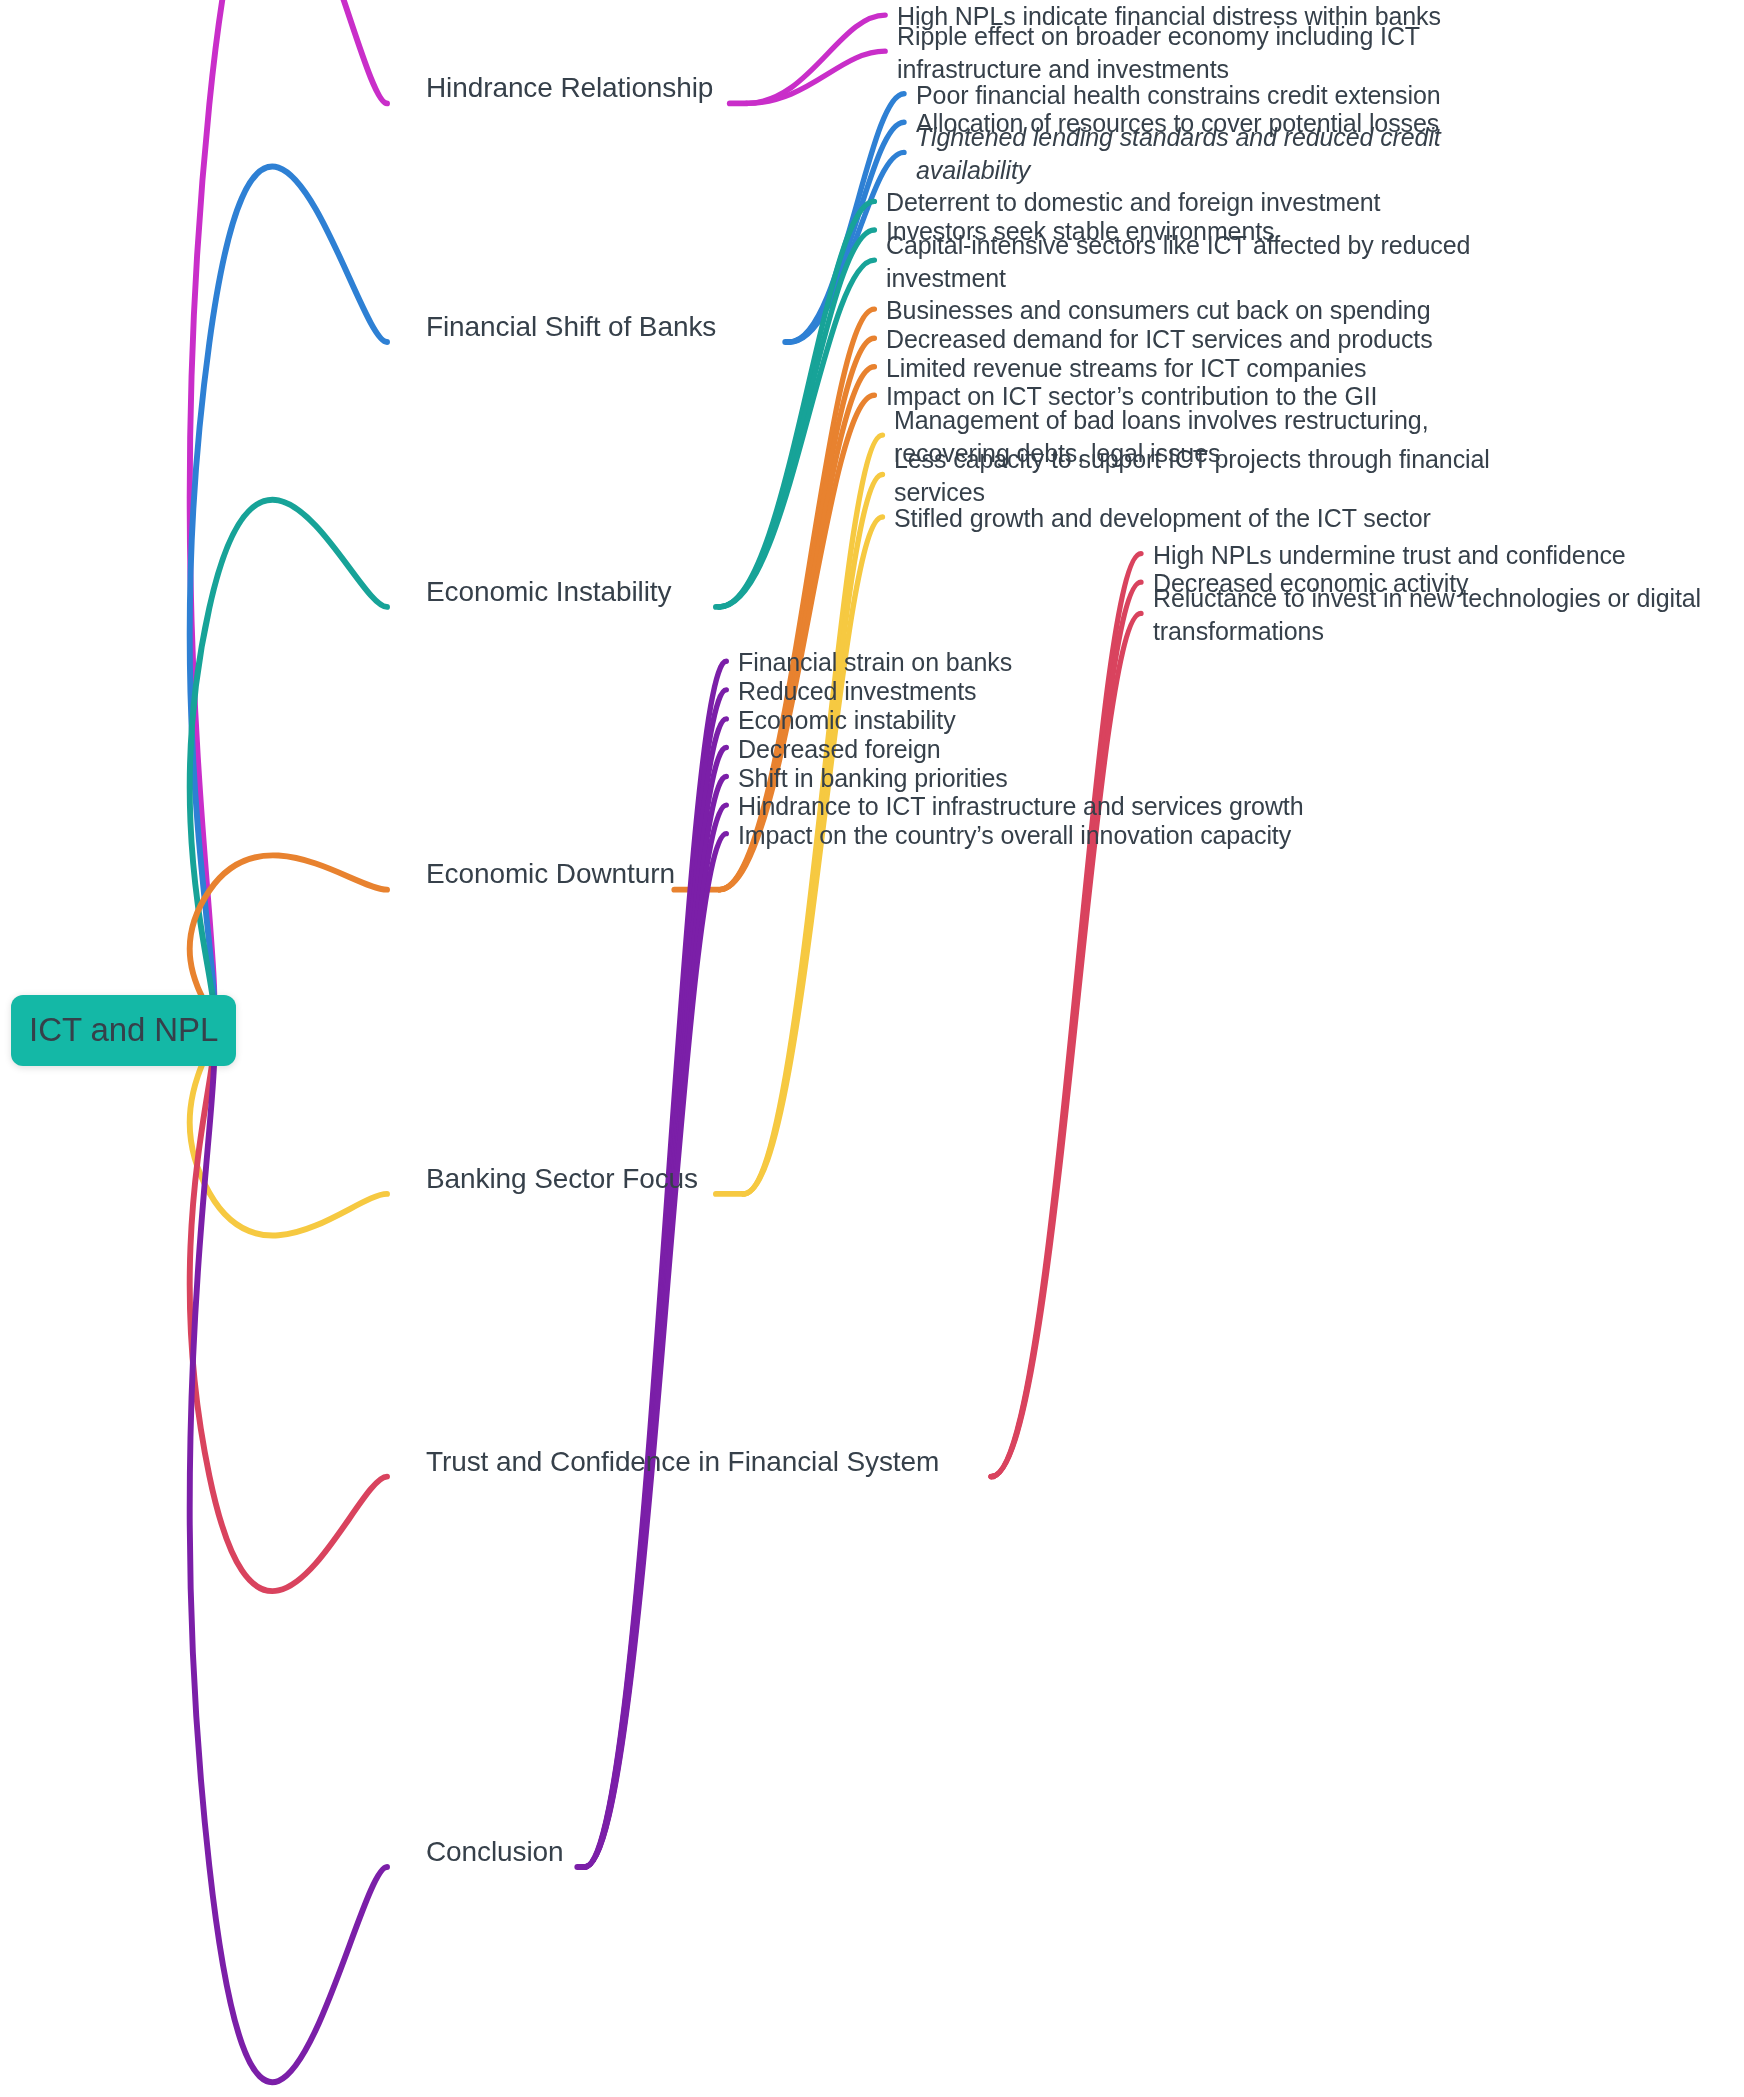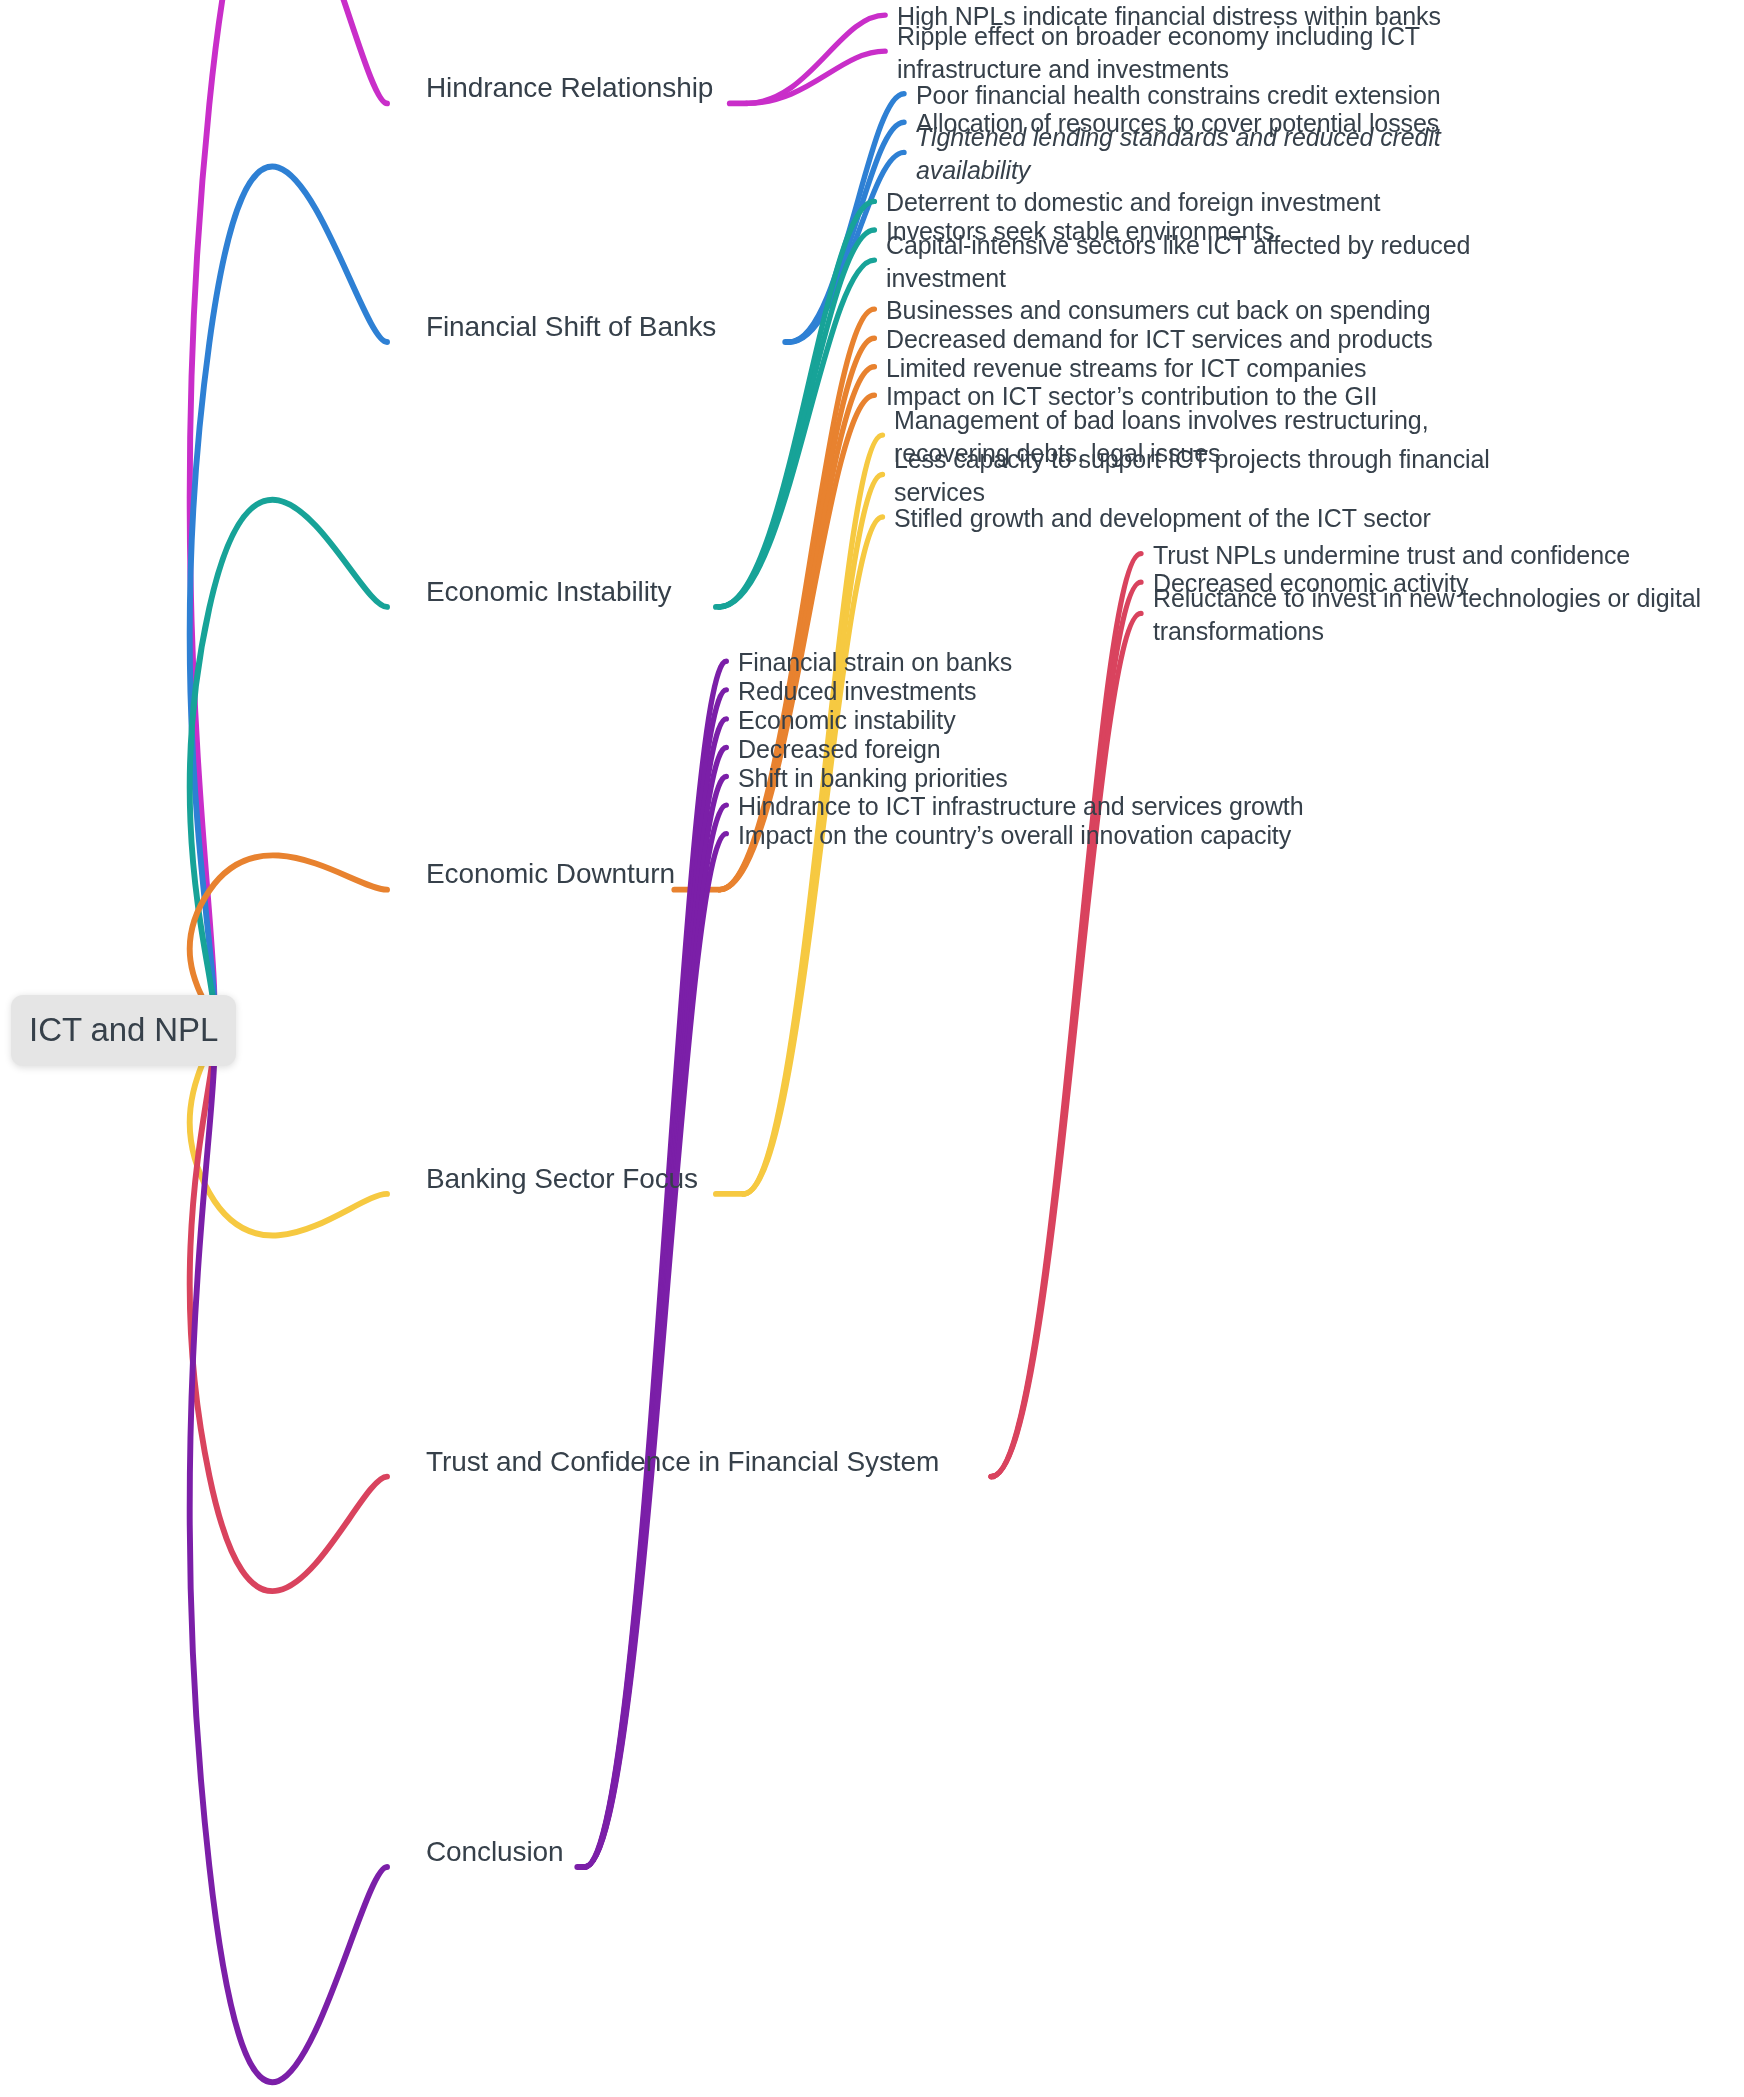--- a/index.html
+++ b/index.html
@@ -26,21 +26,21 @@
   }
   .node-label {
     position: absolute;
     color: #36404a;
     font-family: "Liberation Sans", sans-serif;
     white-space: pre;
     line-height: 1.30;
     letter-spacing: -0.1px;
   }
   .node-root {
-    background: #e5e5e5;
+    background: #14b8a6;
     border-radius: 12px;
     box-shadow: 0 1.6px 7.5px rgba(0,0,0,0.13);
     padding: 14px 18.3px;
     font-size: 33px;
     color: #36404a;
   }
   .node-branch {
     font-size: 28px;
   }
   .node-leaf {
@@ -124,21 +124,21 @@
 investment</div>
       <div class="node-label node-leaf" style="left: 886px; top: 294px;">Businesses and consumers cut back on spending</div>
       <div class="node-label node-leaf" style="left: 886px; top: 323px;">Decreased demand for ICT services and products</div>
       <div class="node-label node-leaf" style="left: 886px; top: 352px;">Limited revenue streams for ICT companies</div>
       <div class="node-label node-leaf" style="left: 886px; top: 380px;">Impact on ICT sector’s contribution to the GII</div>
       <div class="node-label node-leaf wrap2" style="left: 894px; top: 404px;">Management of bad loans involves restructuring,
 recovering debts, legal issues</div>
       <div class="node-label node-leaf wrap2" style="left: 894px; top: 443px;">Less capacity to support ICT projects through financial
 services</div>
       <div class="node-label node-leaf" style="left: 894px; top: 502px;">Stifled growth and development of the ICT sector</div>
-      <div class="node-label node-leaf" style="left: 1153px; top: 539px;">Trust NPLs undermine trust and confidence</div>
+      <div class="node-label node-leaf" style="left: 1153px; top: 539px;">High NPLs undermine trust and confidence</div>
       <div class="node-label node-leaf" style="left: 1153px; top: 567px;">Decreased economic activity</div>
       <div class="node-label node-leaf wrap2" style="left: 1153px; top: 582px;">Reluctance to invest in new technologies or digital
 transformations</div>
       <div class="node-label node-leaf" style="left: 738px; top: 646px;">Financial strain on banks</div>
       <div class="node-label node-leaf" style="left: 738px; top: 675px;">Reduced investments</div>
       <div class="node-label node-leaf" style="left: 738px; top: 704px;">Economic instability</div>
       <div class="node-label node-leaf" style="left: 738px; top: 733px;">Decreased foreign</div>
       <div class="node-label node-leaf" style="left: 738px; top: 762px;">Shift in banking priorities</div>
       <div class="node-label node-leaf" style="left: 738px; top: 790px; text-align: right;">Hindrance to ICT infrastructure and services growth</div>
       <div class="node-label node-leaf" style="left: 738px; top: 819px;">Impact on the country’s overall innovation capacity</div>

